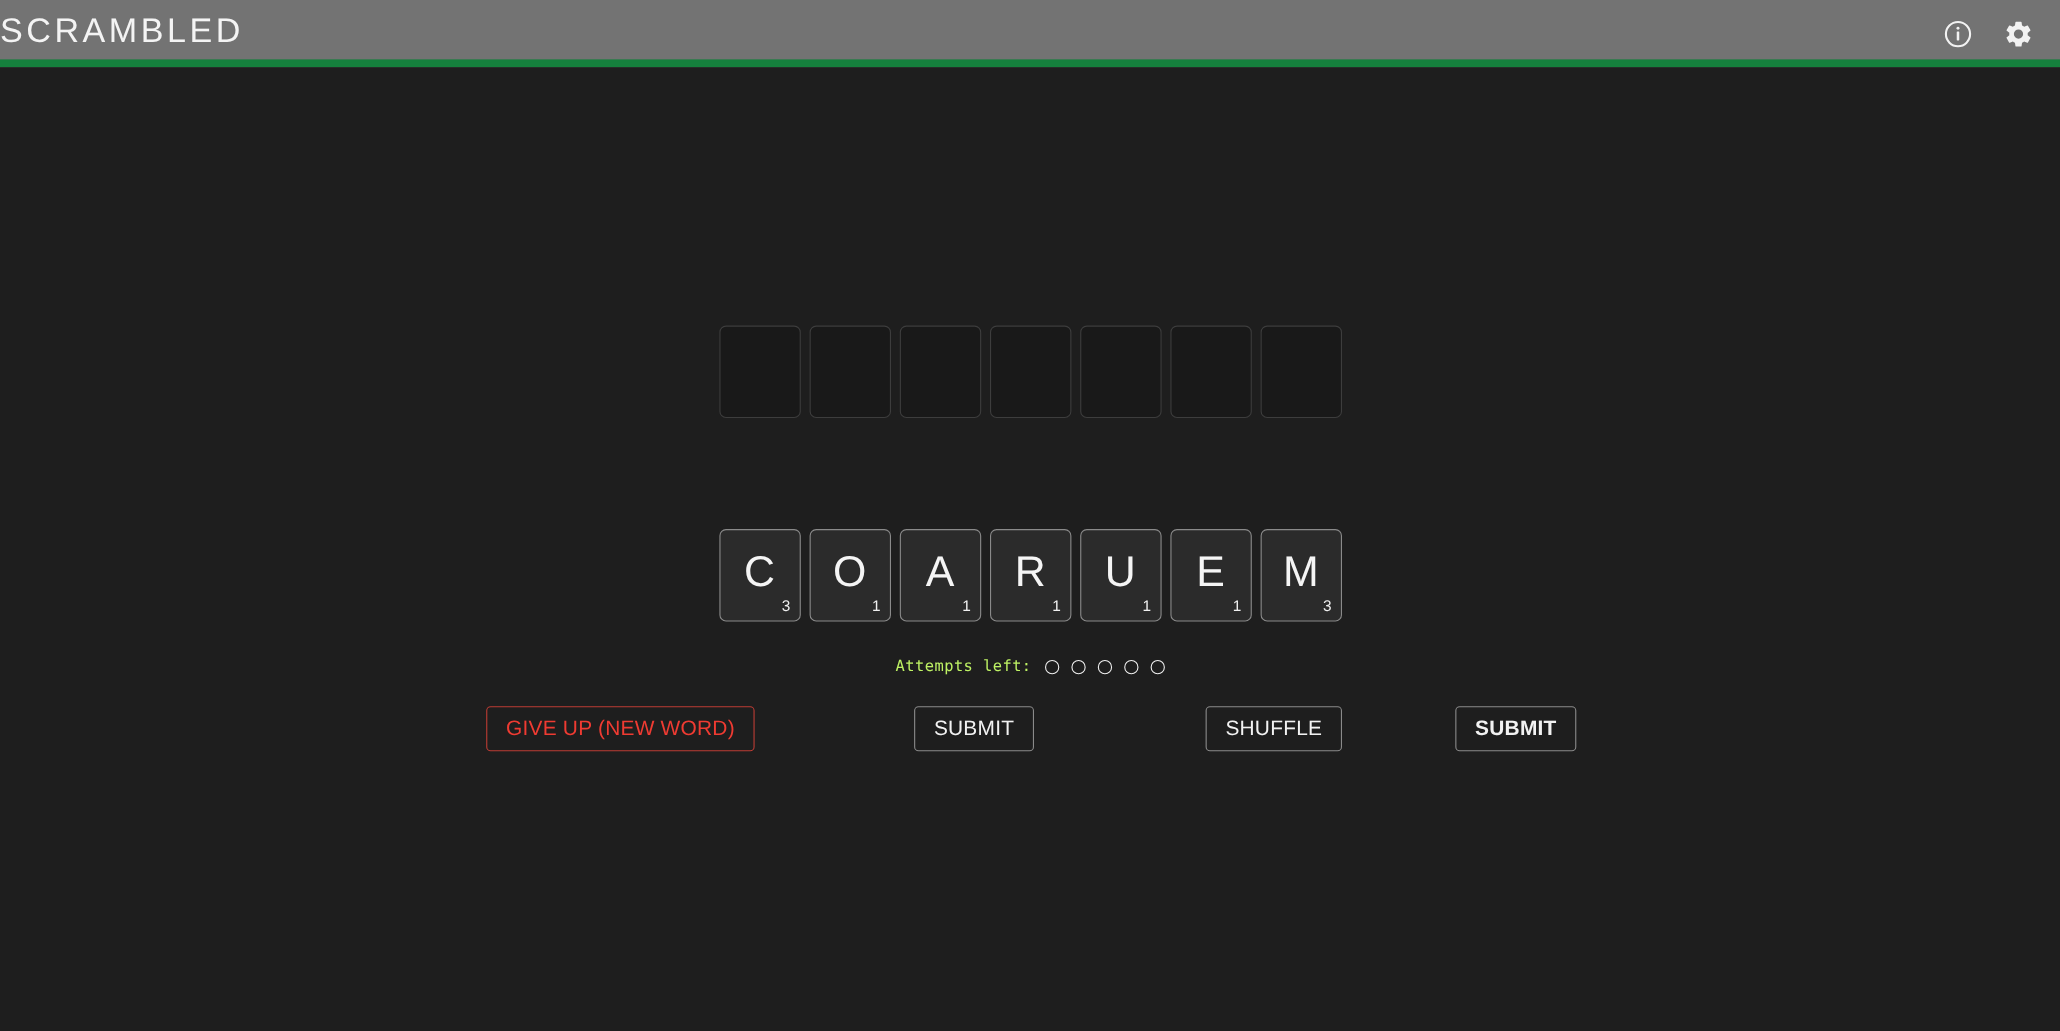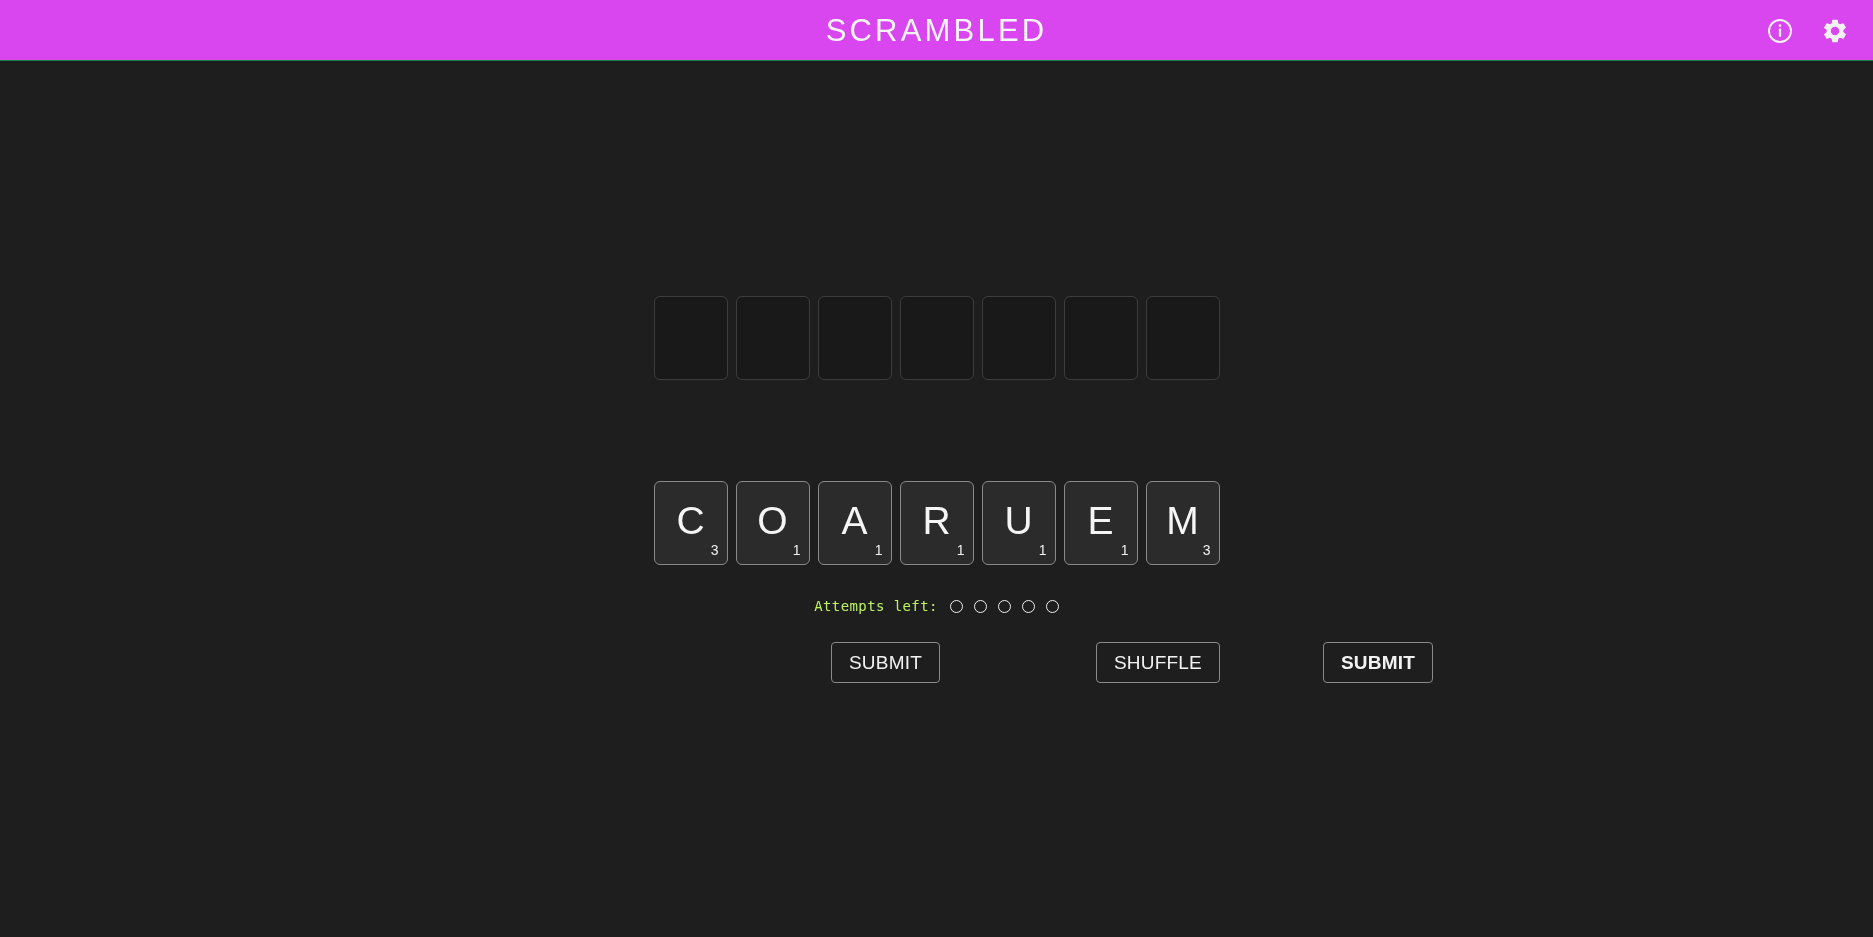--- a/index.html
+++ b/index.html
@@ -15,25 +15,24 @@
     background: #1e1e1e;
     font-family: "Liberation Sans", sans-serif;
     color: #f0f0f0;
     -webkit-font-smoothing: antialiased;
   }
 
   
   .app-header {
     position: relative;
     height: 61px;
-    background: #d946ef;
-    border-bottom: 1px solid #15803d;
-    display: flex;
-    align-items: center;
-    justify-content: center;
+    background: #737373;
+    border-bottom: 7px solid #15803d;
+    display: flex;
+    align-items: center;
   }
 
   .app-title {
     font-size: 31px;
     font-weight: 400;
     letter-spacing: 3.2px;
     color: #f4f4f4;
     line-height: 1;
     user-select: none;
   }
@@ -258,18 +257,19 @@
     <span class="attempts-dots" id="attempts-dots">
         <span class="attempt-dot"></span>
         <span class="attempt-dot"></span>
         <span class="attempt-dot"></span>
         <span class="attempt-dot"></span>
         <span class="attempt-dot"></span>
       </span>
   </div>
 
   <div class="controls-row">
+    <button class="btn danger btn-giveup">GIVE UP (NEW WORD)</button>
     <button class="btn btn-clear">SUBMIT</button>
     <button class="btn btn-shuffle">SHUFFLE</button>
     <button class="btn btn-submit">SUBMIT</button>
   </div>
 
 </main>
 
 </body></html>

